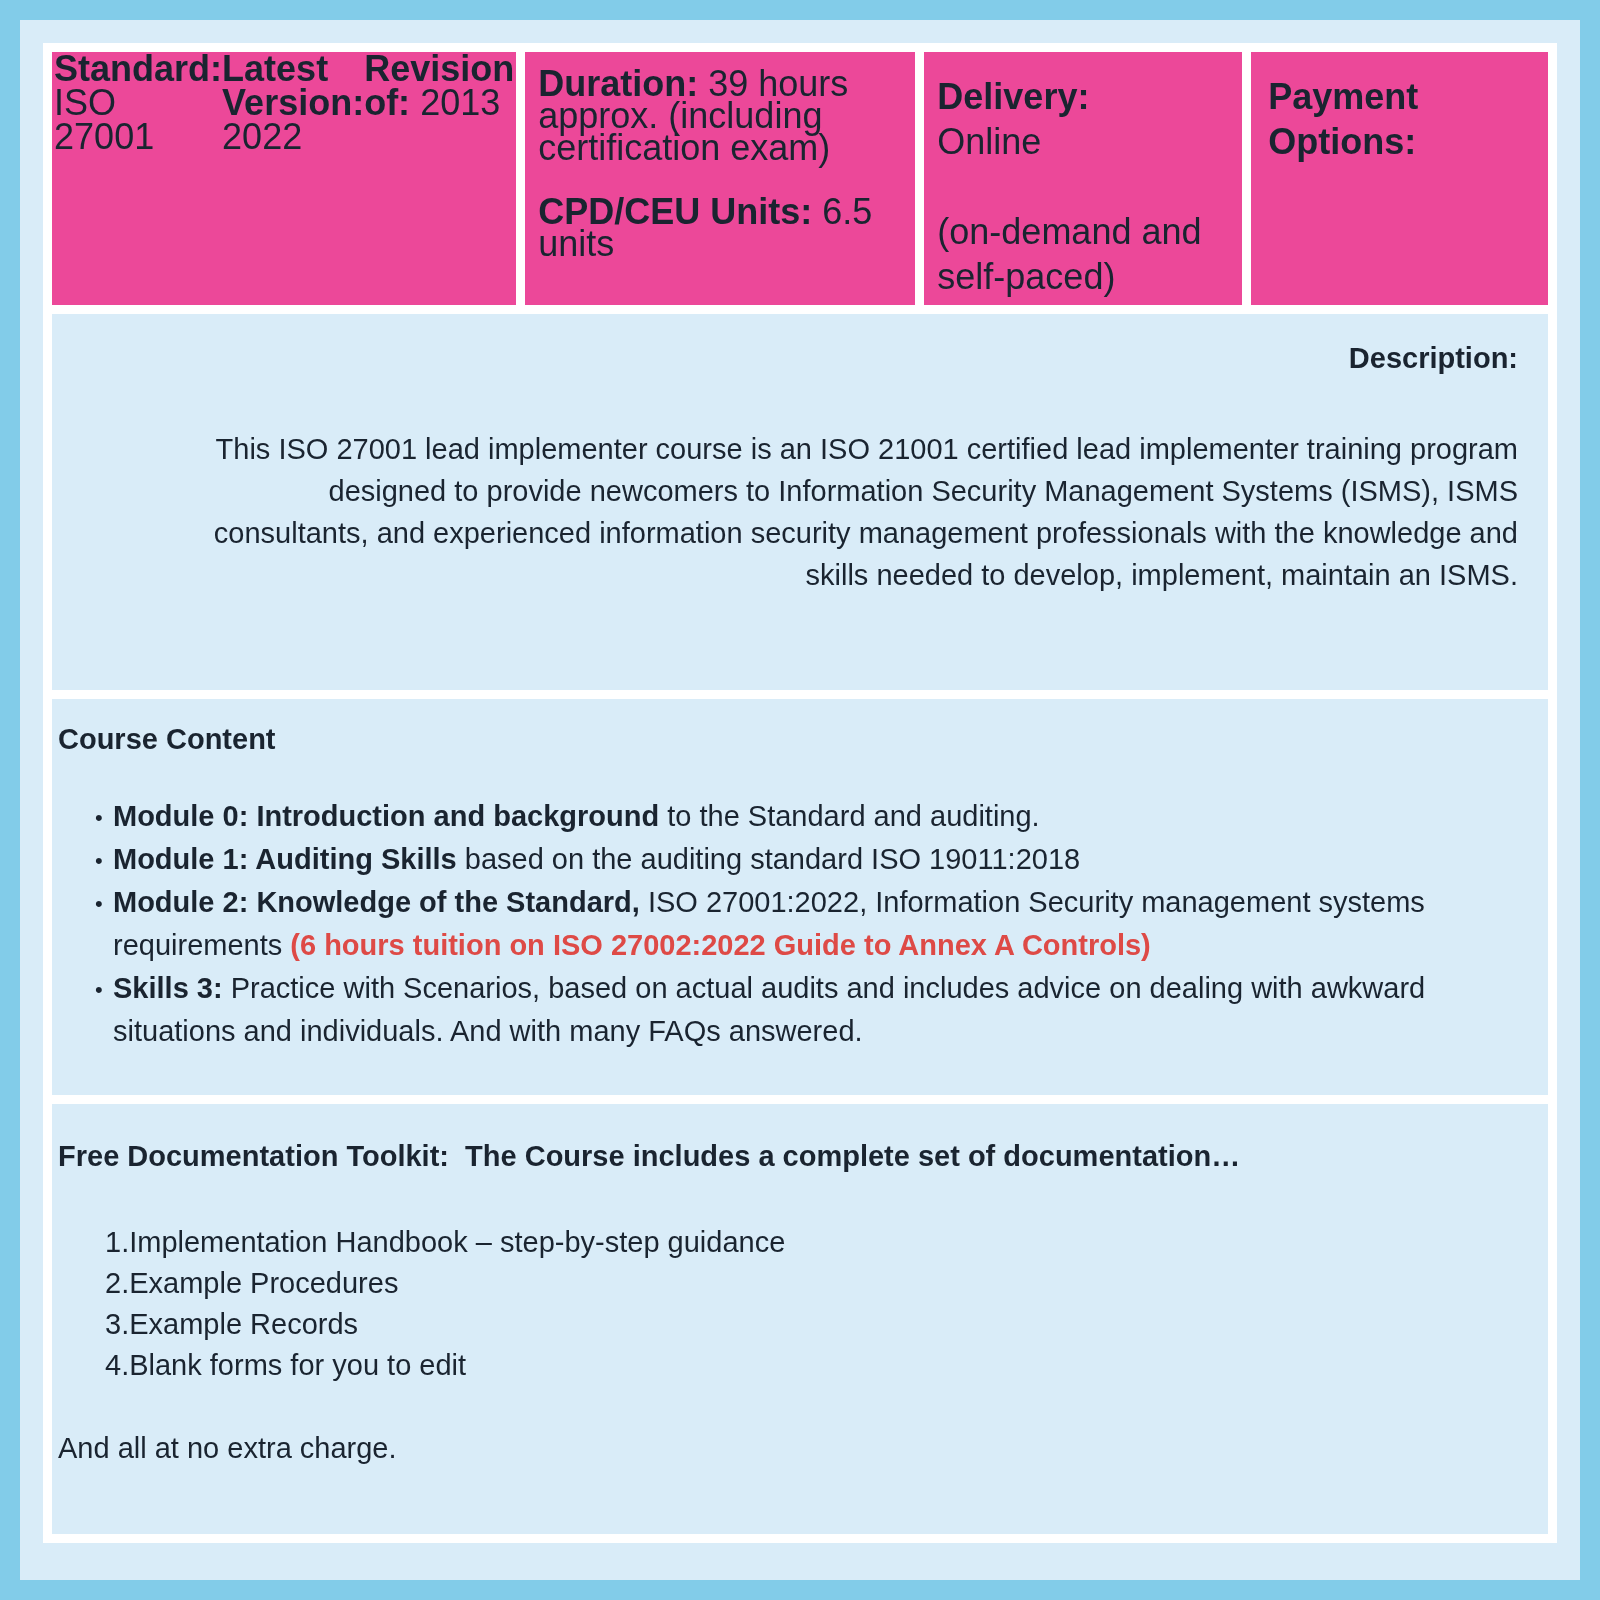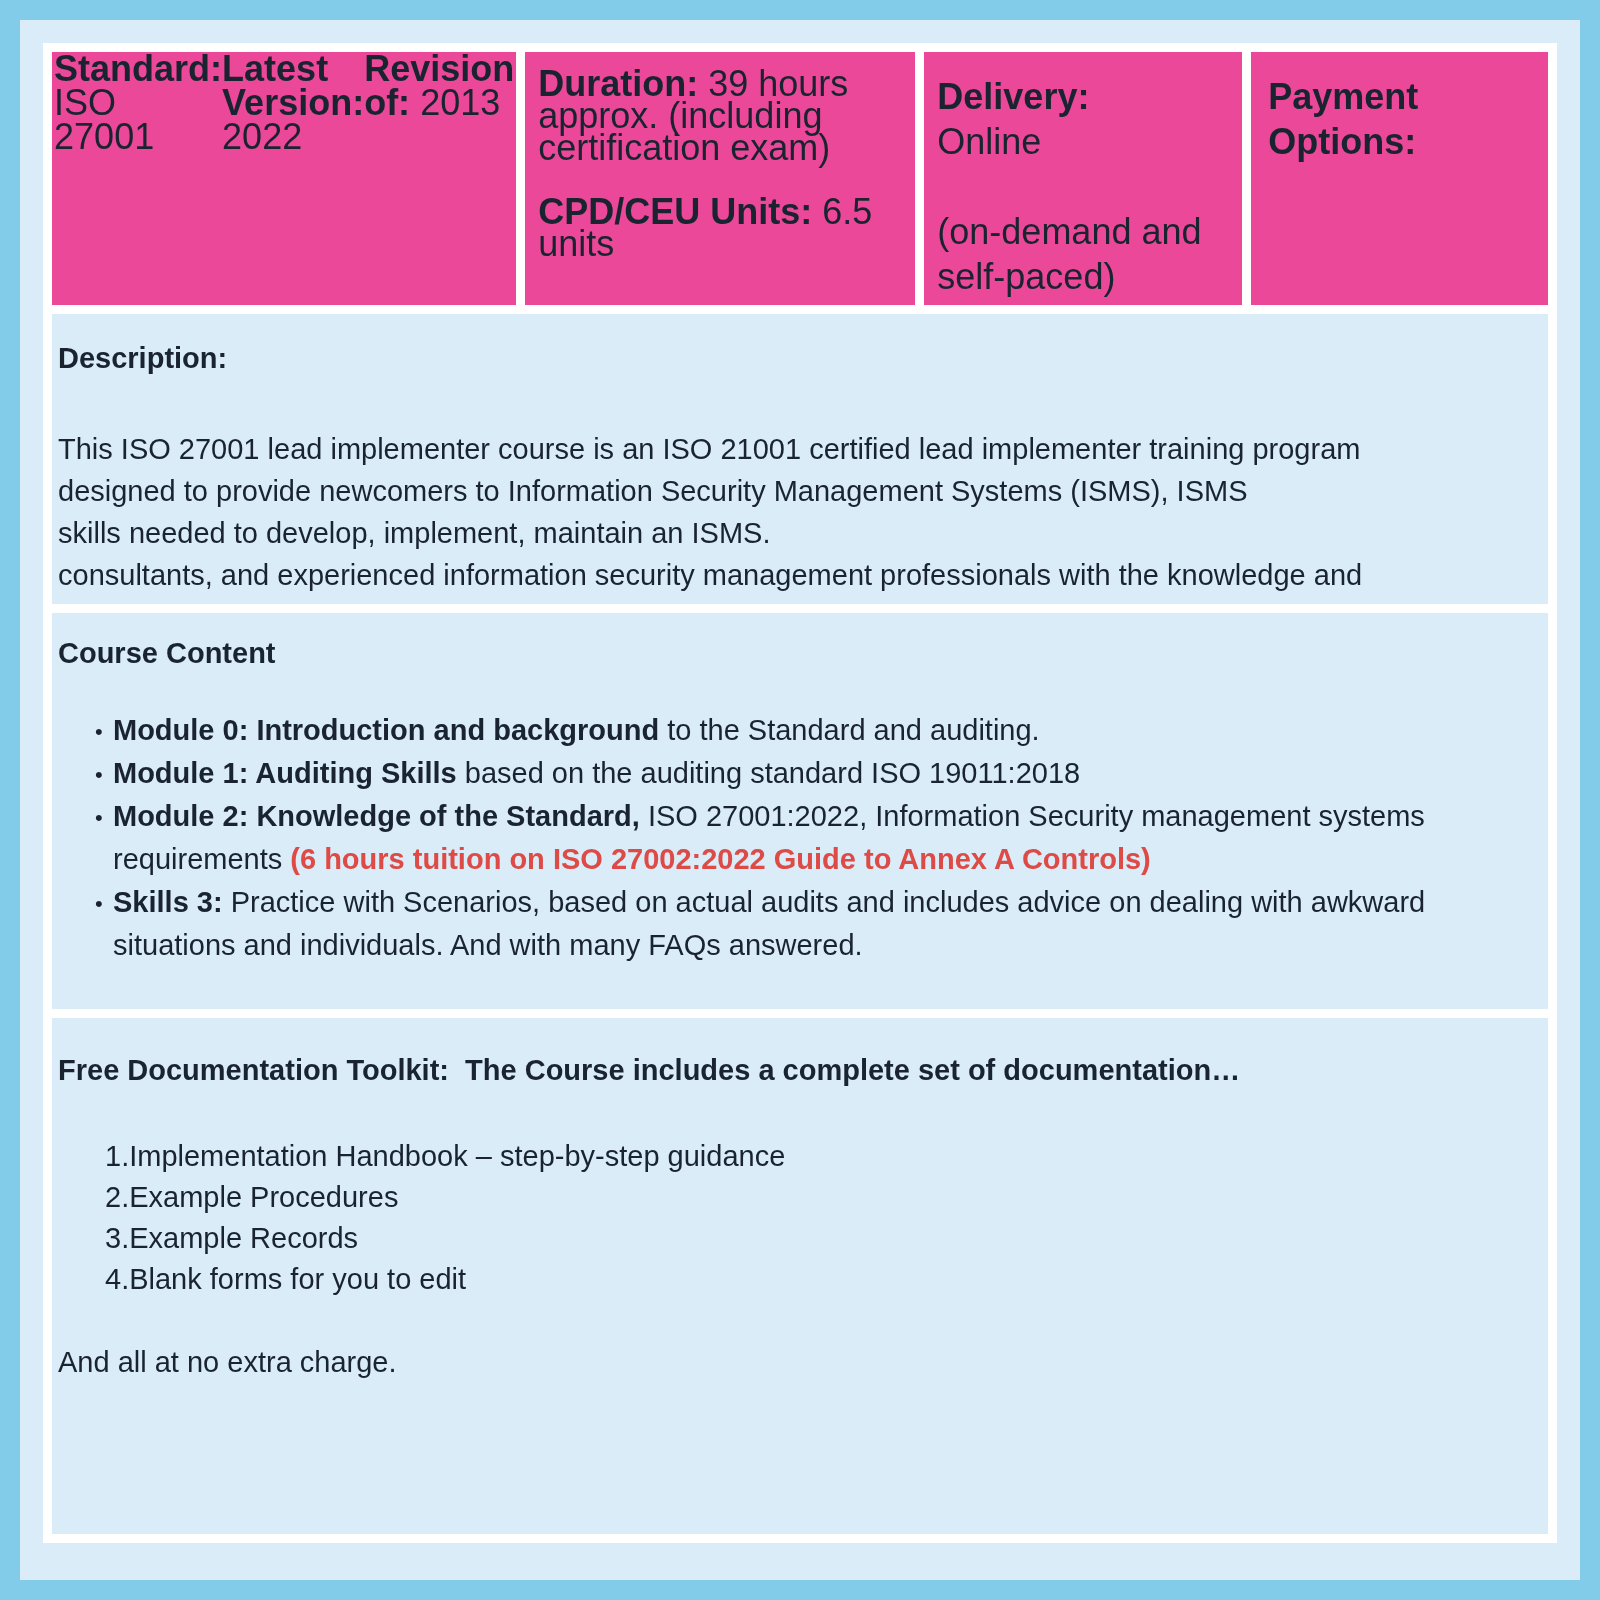--- a/index.html
+++ b/index.html
@@ -21,21 +21,21 @@
   .cell-standard { display:flex; flex-direction:row; justify-content:center; padding:0 10px; line-height:34px; }
   .cell-duration { padding:16px 12px 0 13px; line-height:32px; }
   .cell-duration .group2 { margin-top:32px; }
   .cell-delivery { padding:22px 12px 0 13px; line-height:45px; }
   .cell-delivery .note { margin-top:45px; }
   .cell-payment  { padding:22px 12px 0 17px; line-height:45px; }
 
   
   .section { background:#d9ecf8; padding:26px 30px 0 6px; font-size:29px; }
   .section-heading { font-weight:bold; font-size:29px; line-height:36px; }
-  .sec-description { height:290px; }
+  .sec-description { height:376px;text-align:right; }
   .sec-description .section-heading { margin-bottom:52px; }
   .desc-line { line-height:42px; }
   .sec-course { height:396px; padding-top:22px; }
   .sec-course .section-heading { margin-bottom:38px; }
   .module-list { list-style:none; padding-left:37px; margin:0; }
   .module-list li { position:relative; padding-left:18px; line-height:43px; }
   .module-list li::before { content:"•"; position:absolute; left:0; top:1px; font-size:22px; }
   .red { color:#de4a46; font-weight:bold; }
   .sec-toolkit { flex:1; padding-top:34px; }
   .toolkit-heading { white-space:pre-wrap; margin-bottom:48px; }
@@ -72,22 +72,22 @@
 
         <div class="cell cell-payment">
           <div class="b">Payment Options:</div>
         </div>
       </div>
 
       <div class="section sec-description">
         <div class="section-heading">Description:</div>
         <div class="desc-line">This ISO 27001 lead implementer course is an ISO 21001 certified lead implementer training program</div>
         <div class="desc-line">designed to provide newcomers to Information Security Management Systems (ISMS), ISMS</div>
+        <div class="desc-line">consultants, and experienced information security management professionals with the knowledge and</div>
         <div class="desc-line">skills needed to develop, implement, maintain an ISMS.</div>
-        <div class="desc-line">consultants, and experienced information security management professionals with the knowledge and</div>
       </div>
 
       <div class="section sec-course">
         <div class="section-heading">Course Content</div>
         <ul class="module-list">
           <li><span class="b">Module 0: Introduction and background</span><span> to the Standard and auditing.</span></li>
           <li><span class="b">Module 1: Auditing Skills</span><span> based on the auditing standard ISO 19011:2018</span></li>
           <li><span class="b">Module 2: Knowledge of the Standard,</span><span> ISO 27001:2022, Information Security management systems requirements </span><span class="red">(6 hours tuition on ISO 27002:2022 Guide to Annex A Controls)</span></li>
           <li><span class="b">Skills 3:</span><span> Practice with Scenarios, based on actual audits and includes advice on dealing with awkward situations and individuals. And with many FAQs answered.</span></li>
         </ul>

